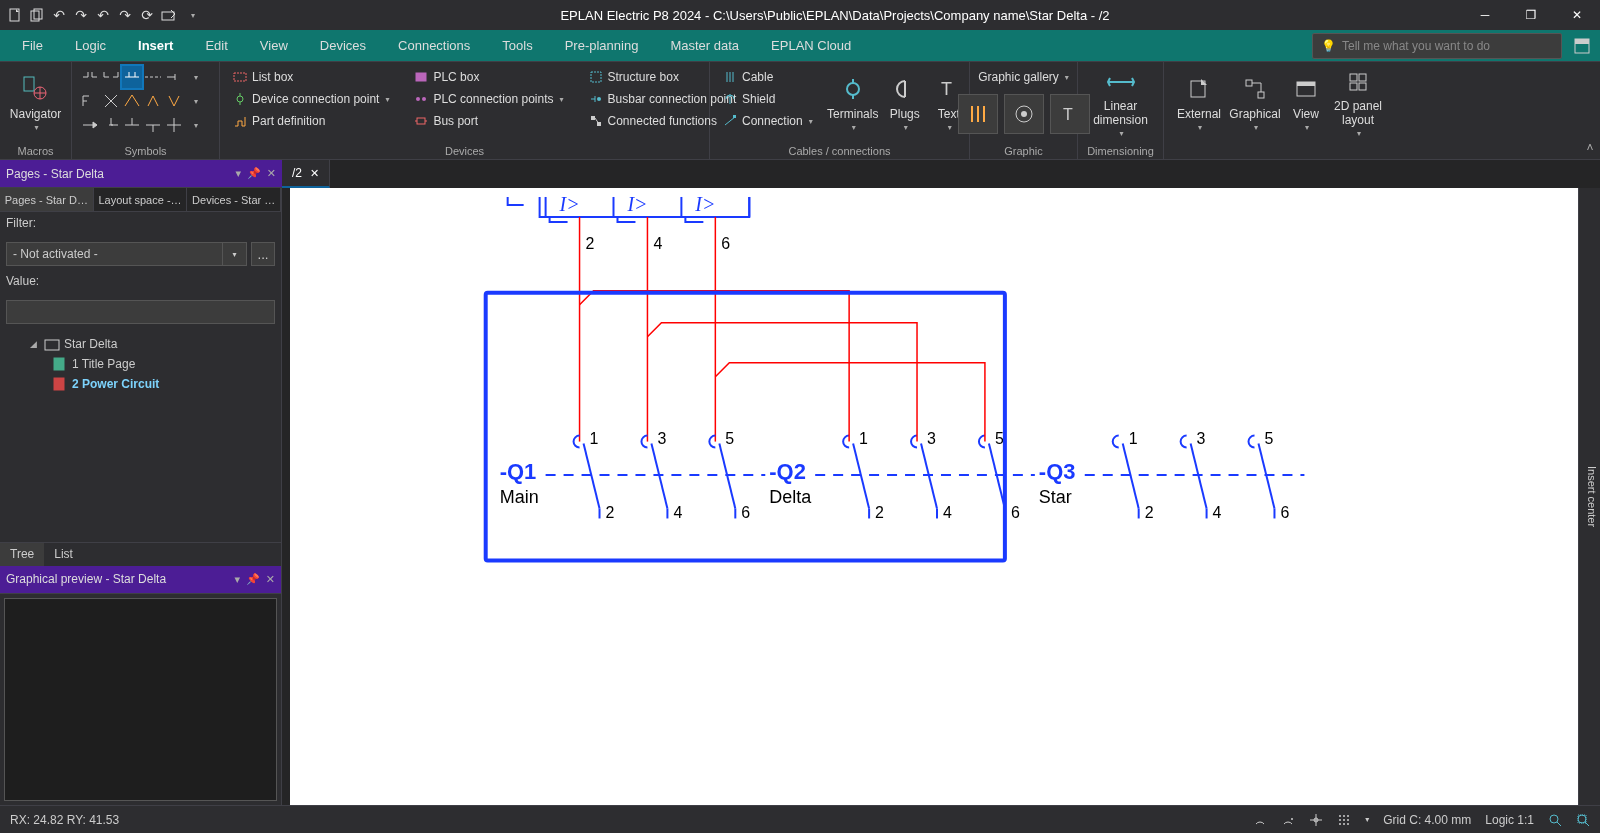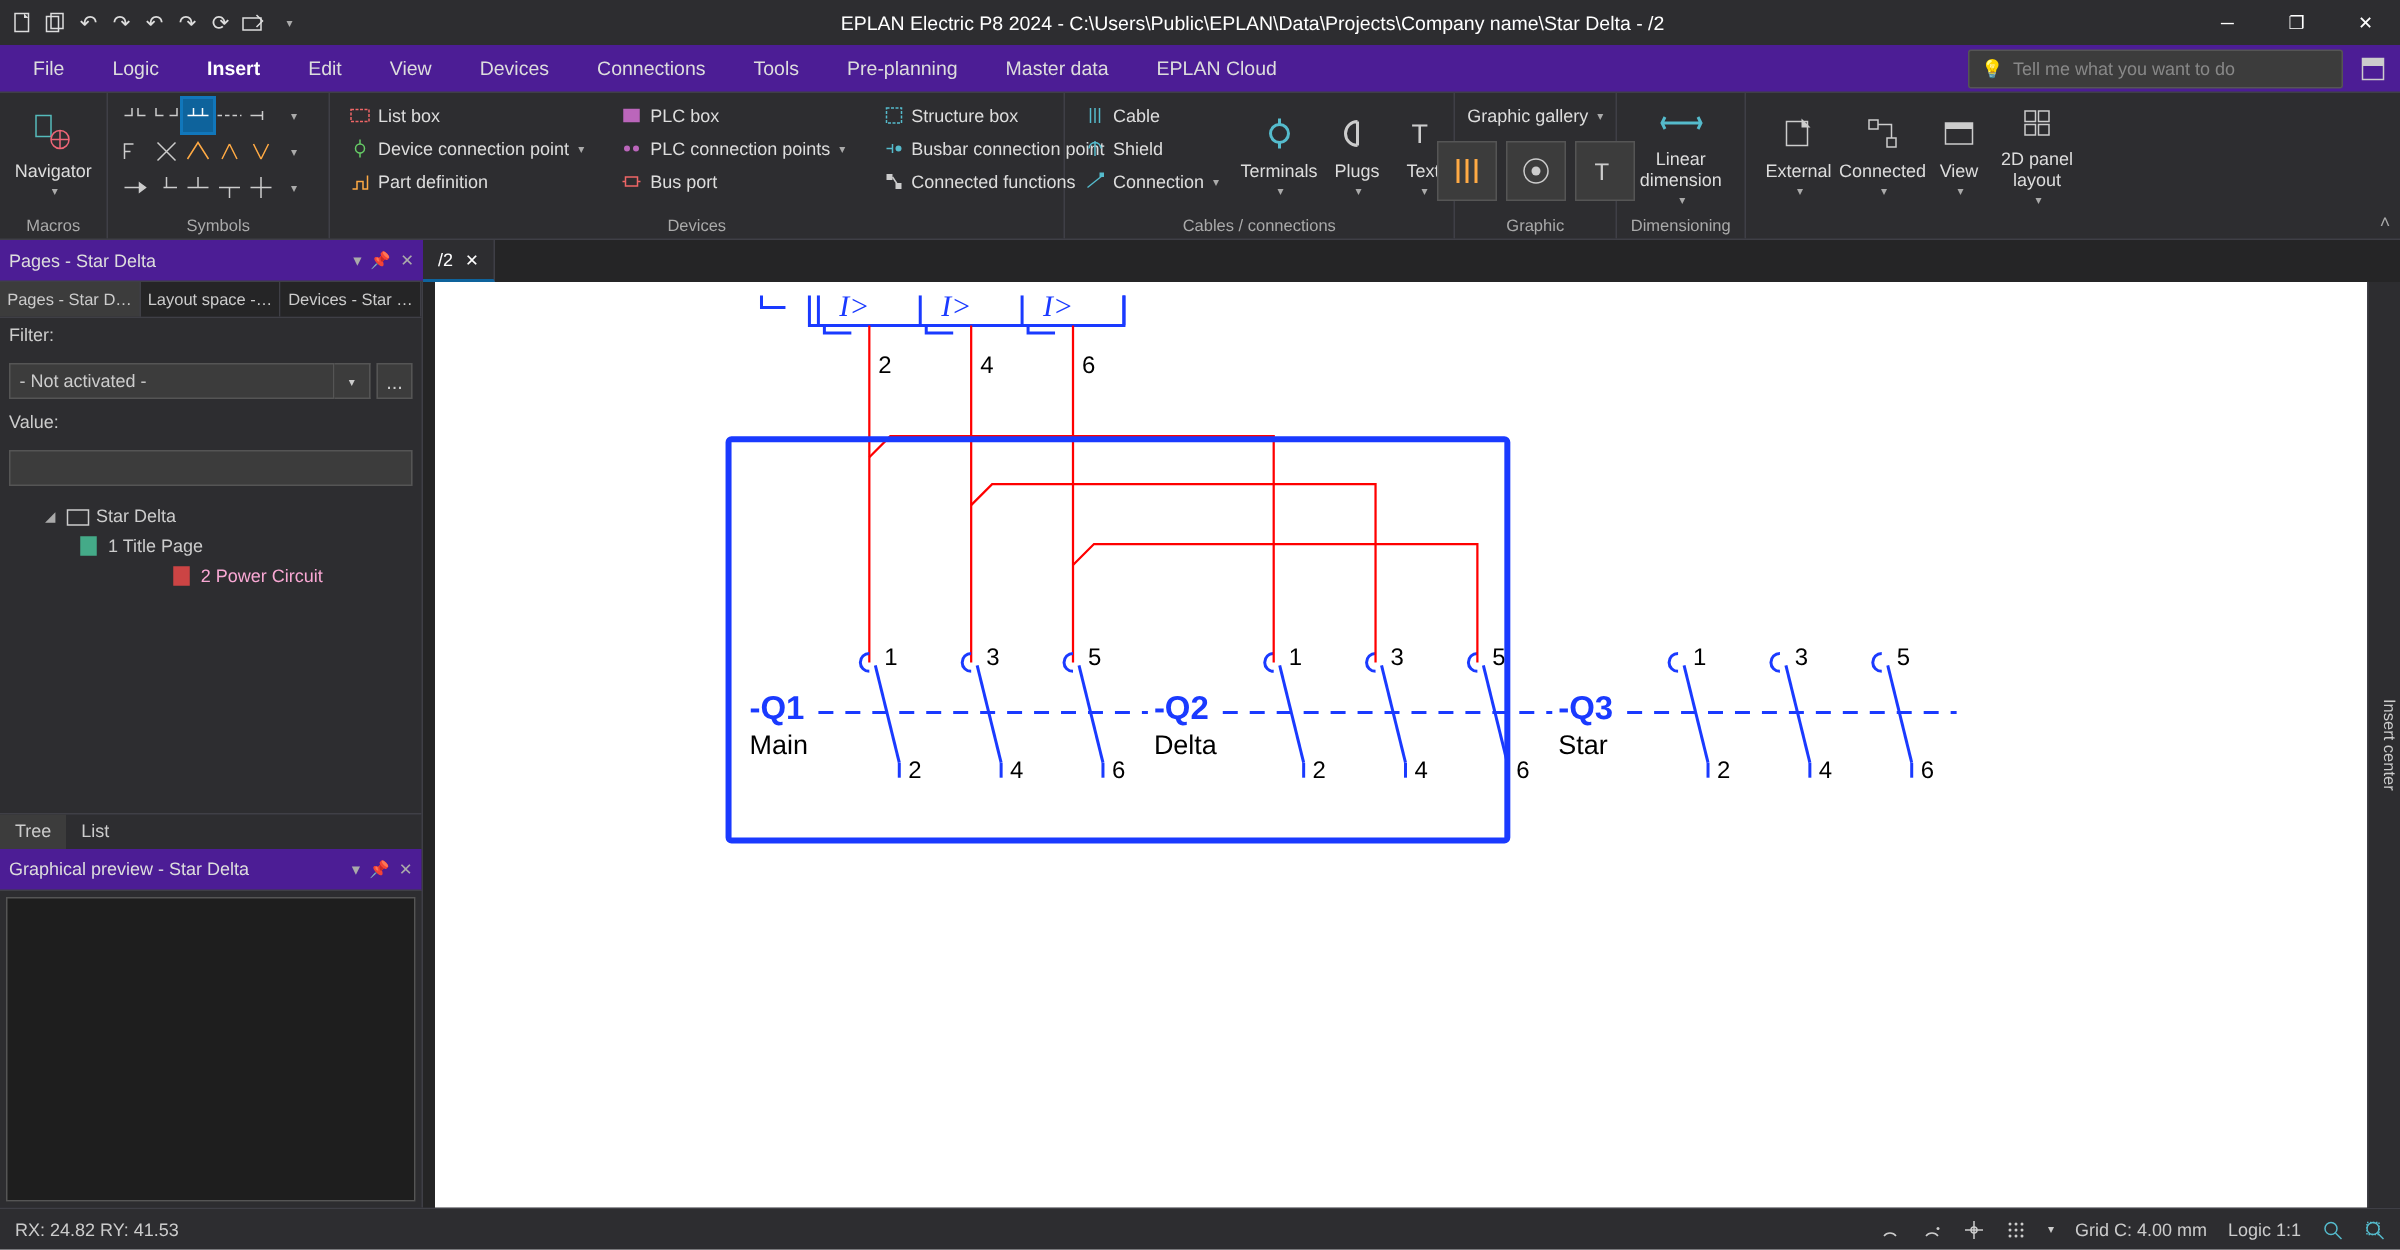--- a/index.html
+++ b/index.html
@@ -7,21 +7,21 @@
 
 
 .titlebar { height:30px; background:#2d2d30; display:flex; align-items:center; }
 .qat { display:flex; gap:4px; padding:0 6px; align-items:center; }
 .qat-btn { width:18px; height:18px; display:flex; align-items:center; justify-content:center; color:#ddd; font-size:14px; }
 .title-text { flex:1; text-align:center; font-size:13px; color:#fff; }
 .win-btns { display:flex; }
 .win-btn { width:46px; height:30px; display:flex; align-items:center; justify-content:center; font-size:12px; color:#fff; }
 
 
-.menubar { height:32px; background:#4c1d95; display:flex; align-items:center; padding:0 6px; gap:0; border-bottom:1px solid #3f3f46; }
+.menubar { height:32px; background:#0f766e; display:flex; align-items:center; padding:0 6px; gap:0; border-bottom:1px solid #3f3f46; }
 .menu-item { padding:6px 16px; font-size:13px; color:#ddd; }
 .menu-item.active { font-weight:600; color:#fff; }
 .search-box { margin-left:auto; background:#3c3c3c; border:1px solid #555; height:26px; width:250px; display:flex; align-items:center; padding:0 8px; color:#888; font-size:12px; gap:6px; border-radius:2px; margin-right:8px; }
 .menu-right-icon { width:24px; height:24px; display:flex; align-items:center; justify-content:center; }
 
 
 .ribbon { height:98px; background:#2d2d30; display:flex; border-bottom:1px solid #3f3f46; }
 .ribbon-group { border-right:1px solid #3f3f46; padding:4px 8px 2px 8px; display:flex; flex-direction:column; justify-content:space-between; }
 .ribbon-group-label { text-align:center; font-size:11px; color:#aaa; padding-top:2px; }
 .ribbon-group-content { display:flex; gap:4px; align-items:flex-start; flex:1; }
@@ -52,21 +52,21 @@
 .sub-tab { flex:1; display:flex; align-items:center; justify-content:center; background:#252526; border-right:1px solid #3f3f46; padding:0 4px; overflow:hidden; white-space:nowrap; text-overflow:ellipsis; }
 .sub-tab.active { background:#3c3c3c; }
 .filter-row { padding:4px 6px; font-size:12px; }
 .filter-combo { display:flex; margin-top:12px; }
 .filter-combo input { flex:1; background:#3c3c3c; border:1px solid #555; color:#ccc; height:24px; padding:0 6px; font-size:12px; }
 .filter-combo button { width:24px; background:#3c3c3c; border:1px solid #555; border-left:none; color:#ccc; }
 .tree { flex:1; padding:6px 4px; font-size:12px; overflow:auto; }
 .tree-node { display:flex; align-items:center; gap:4px; height:20px; padding-left:8px; }
 .tree-node.l1 { padding-left:26px; }
 .tree-node.l2 { padding-left:48px; }
-.tree-node.sel { font-weight:400; color:#f9a8d4;justify-content:center; }
+.tree-node.sel { font-weight:700; color:#7dd3fc; }
 .tree-caret { font-size:9px; color:#aaa; width:10px; }
 .tree-ico { width:16px; height:14px; display:inline-block; }
 .bottom-tabs { display:flex; height:24px; border-top:1px solid #3f3f46; font-size:12px; }
 .bottom-tabs div { padding:4px 10px; }
 .bottom-tabs .active { background:#3c3c3c; }
 .preview-area { flex:1; border:1px solid #555; margin:4px; background:#1e1e1e; }
 
 .canvas-wrap { flex:1; background:#252526; position:relative; }
 .canvas { position:absolute; left:8px; top:0; right:22px; bottom:0; background:#fff; }
 .right-tab { position:absolute; right:0; top:0; width:22px; background:#2d2d30; writing-mode:vertical-rl; text-align:center; padding:8px 2px; font-size:11px; border-left:1px solid #3f3f46; height:100%; }
@@ -463,21 +463,21 @@
           <span class="dd-arrow">▾</span>
         </div>
       <div class="big-btn" style="width:58px">
           <span class="icon">
             <svg width="24" height="24">
               <rect x="3" y="3" width="6" height="6" fill="none" stroke="#ccc"></rect>
               <rect x="15" y="15" width="6" height="6" fill="none" stroke="#ccc"></rect>
               <path d="M9 6 L18 6 L18 15" stroke="#ccc" fill="none"></path>
             </svg>
           </span>
-          <span>Connected</span>
+          <span>Graphical</span>
           <span class="dd-arrow">▾</span>
         </div>
       <div class="big-btn" style="width:44px">
           <span class="icon">
             <svg width="24" height="24">
               <rect x="3" y="5" width="18" height="14" fill="none" stroke="#ccc"></rect>
               <rect x="3" y="5" width="18" height="4" fill="#ccc"></rect>
             </svg>
           </span>
           <span>View</span>

